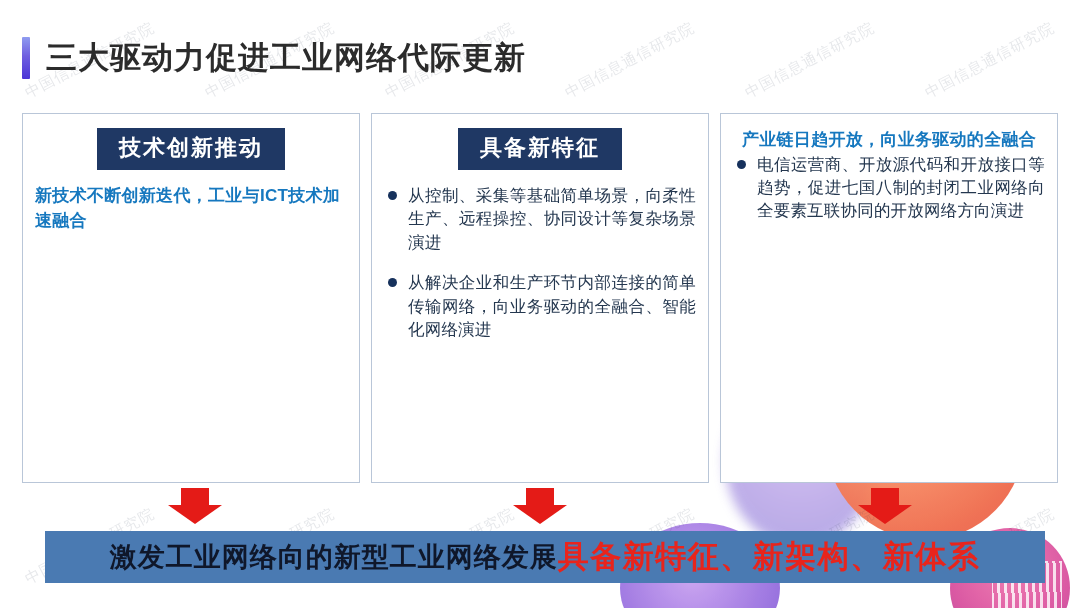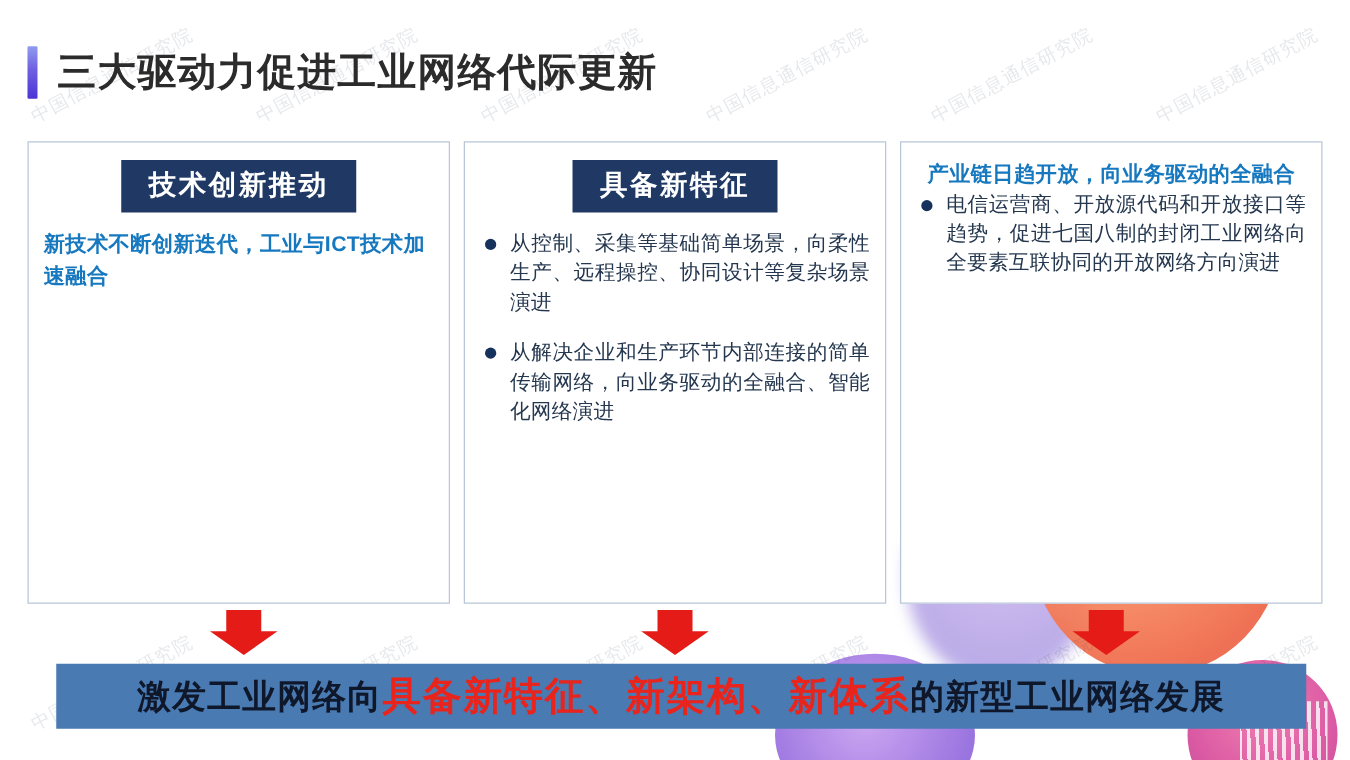--- a/index.html
+++ b/index.html
@@ -176,22 +176,22 @@
     <div class="arrow-cell">
       <div class="arrow">
           <div class="shaft"></div>
           <div class="head"></div>
         </div>
     </div>
   </div>
 
   <div id="banner">
     <span class="t">激发工业网络向</span>
+    <span class="t">的新型工业网络发展</span>
     <span class="t red">具备新特征、新架构、新体系</span>
-    <span class="t">的新型工业网络发展</span>
   </div>
 
   <div id="watermark">
       <span>中国信息通信研究院</span>
       <span>中国信息通信研究院</span>
       <span>中国信息通信研究院</span>
       <span>中国信息通信研究院</span>
       <span>中国信息通信研究院</span>
       <span>中国信息通信研究院</span>
       <span>中国信息通信研究院</span>

